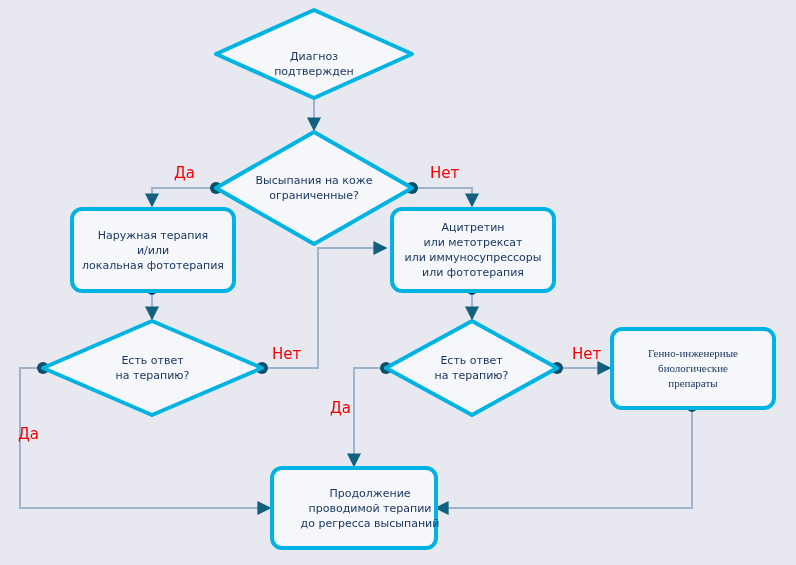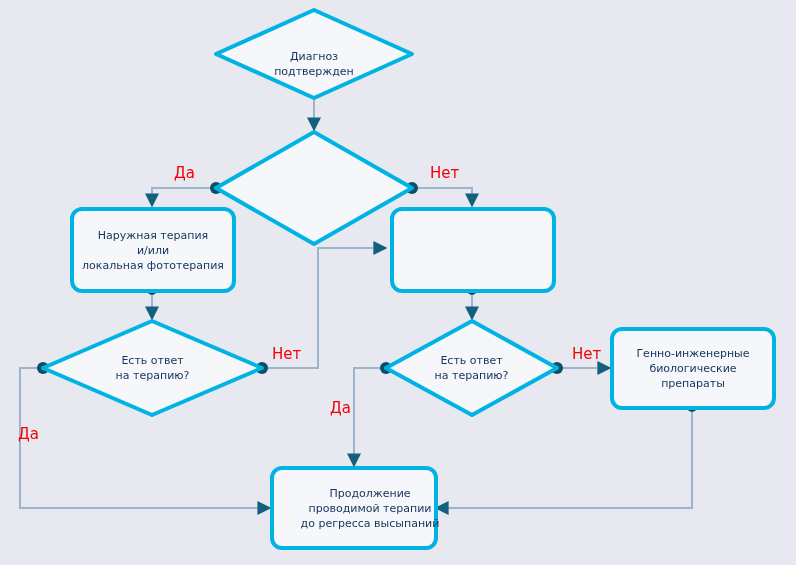--- a/index.html
+++ b/index.html
@@ -102,33 +102,39 @@
       <polygon points="152,321 262,368 152,415 43,368"></polygon>
       <polygon points="472,321 557,368 472,415 386,368"></polygon>
       <rect x="612" y="329" width="162" height="79" rx="10" ry="10"></rect>
       <rect x="272" y="468" width="164" height="80" rx="10" ry="10"></rect>
     </g>
   </svg>
 
   <div class="node-label" style="left:216px; top:20px; width:196px; height:88px;">Диагноз
 подтвержден</div>
 
+  <div class="node-label" style="left:216px; top:132px; width:196px; height:112px;">Высыпания на коже
+ограниченные?</div>
 
   <div class="node-label" style="left:72px; top:209px; width:162px; height:82px;text-align:center;">Наружная терапия
 и/или
 локальная фототерапия</div>
 
+  <div class="node-label" style="left:392px; top:209px; width:162px; height:82px;">Ацитретин
+или метотрексат
+или иммуносупрессоры
+или фототерапия</div>
 
   <div class="node-label" style="left:43px; top:321px; width:219px; height:94px;">Есть ответ
 на терапию?</div>
 
   <div class="node-label" style="left:386px; top:321px; width:171px; height:94px;">Есть ответ
 на терапию?</div>
 
-  <div class="node-label" style="left:612px; top:329px; width:162px; height:79px;">Генно-инженерные
+  <div class="node-label" style="left:612px; top:329px; width:162px; height:79px;font-family:Liberation Serif, serif;">Генно-инженерные
 биологические
 препараты</div>
 
   <div class="node-label" style="left:288px; top:468px; width:164px; height:80px;">Продолжение
 проводимой терапии
 до регресса высыпаний</div>
 
   <div class="edge-label" style="left:174px; top:167px;">Да</div>
 
   <div class="edge-label" style="left:430px; top:167px;">Нет</div>

